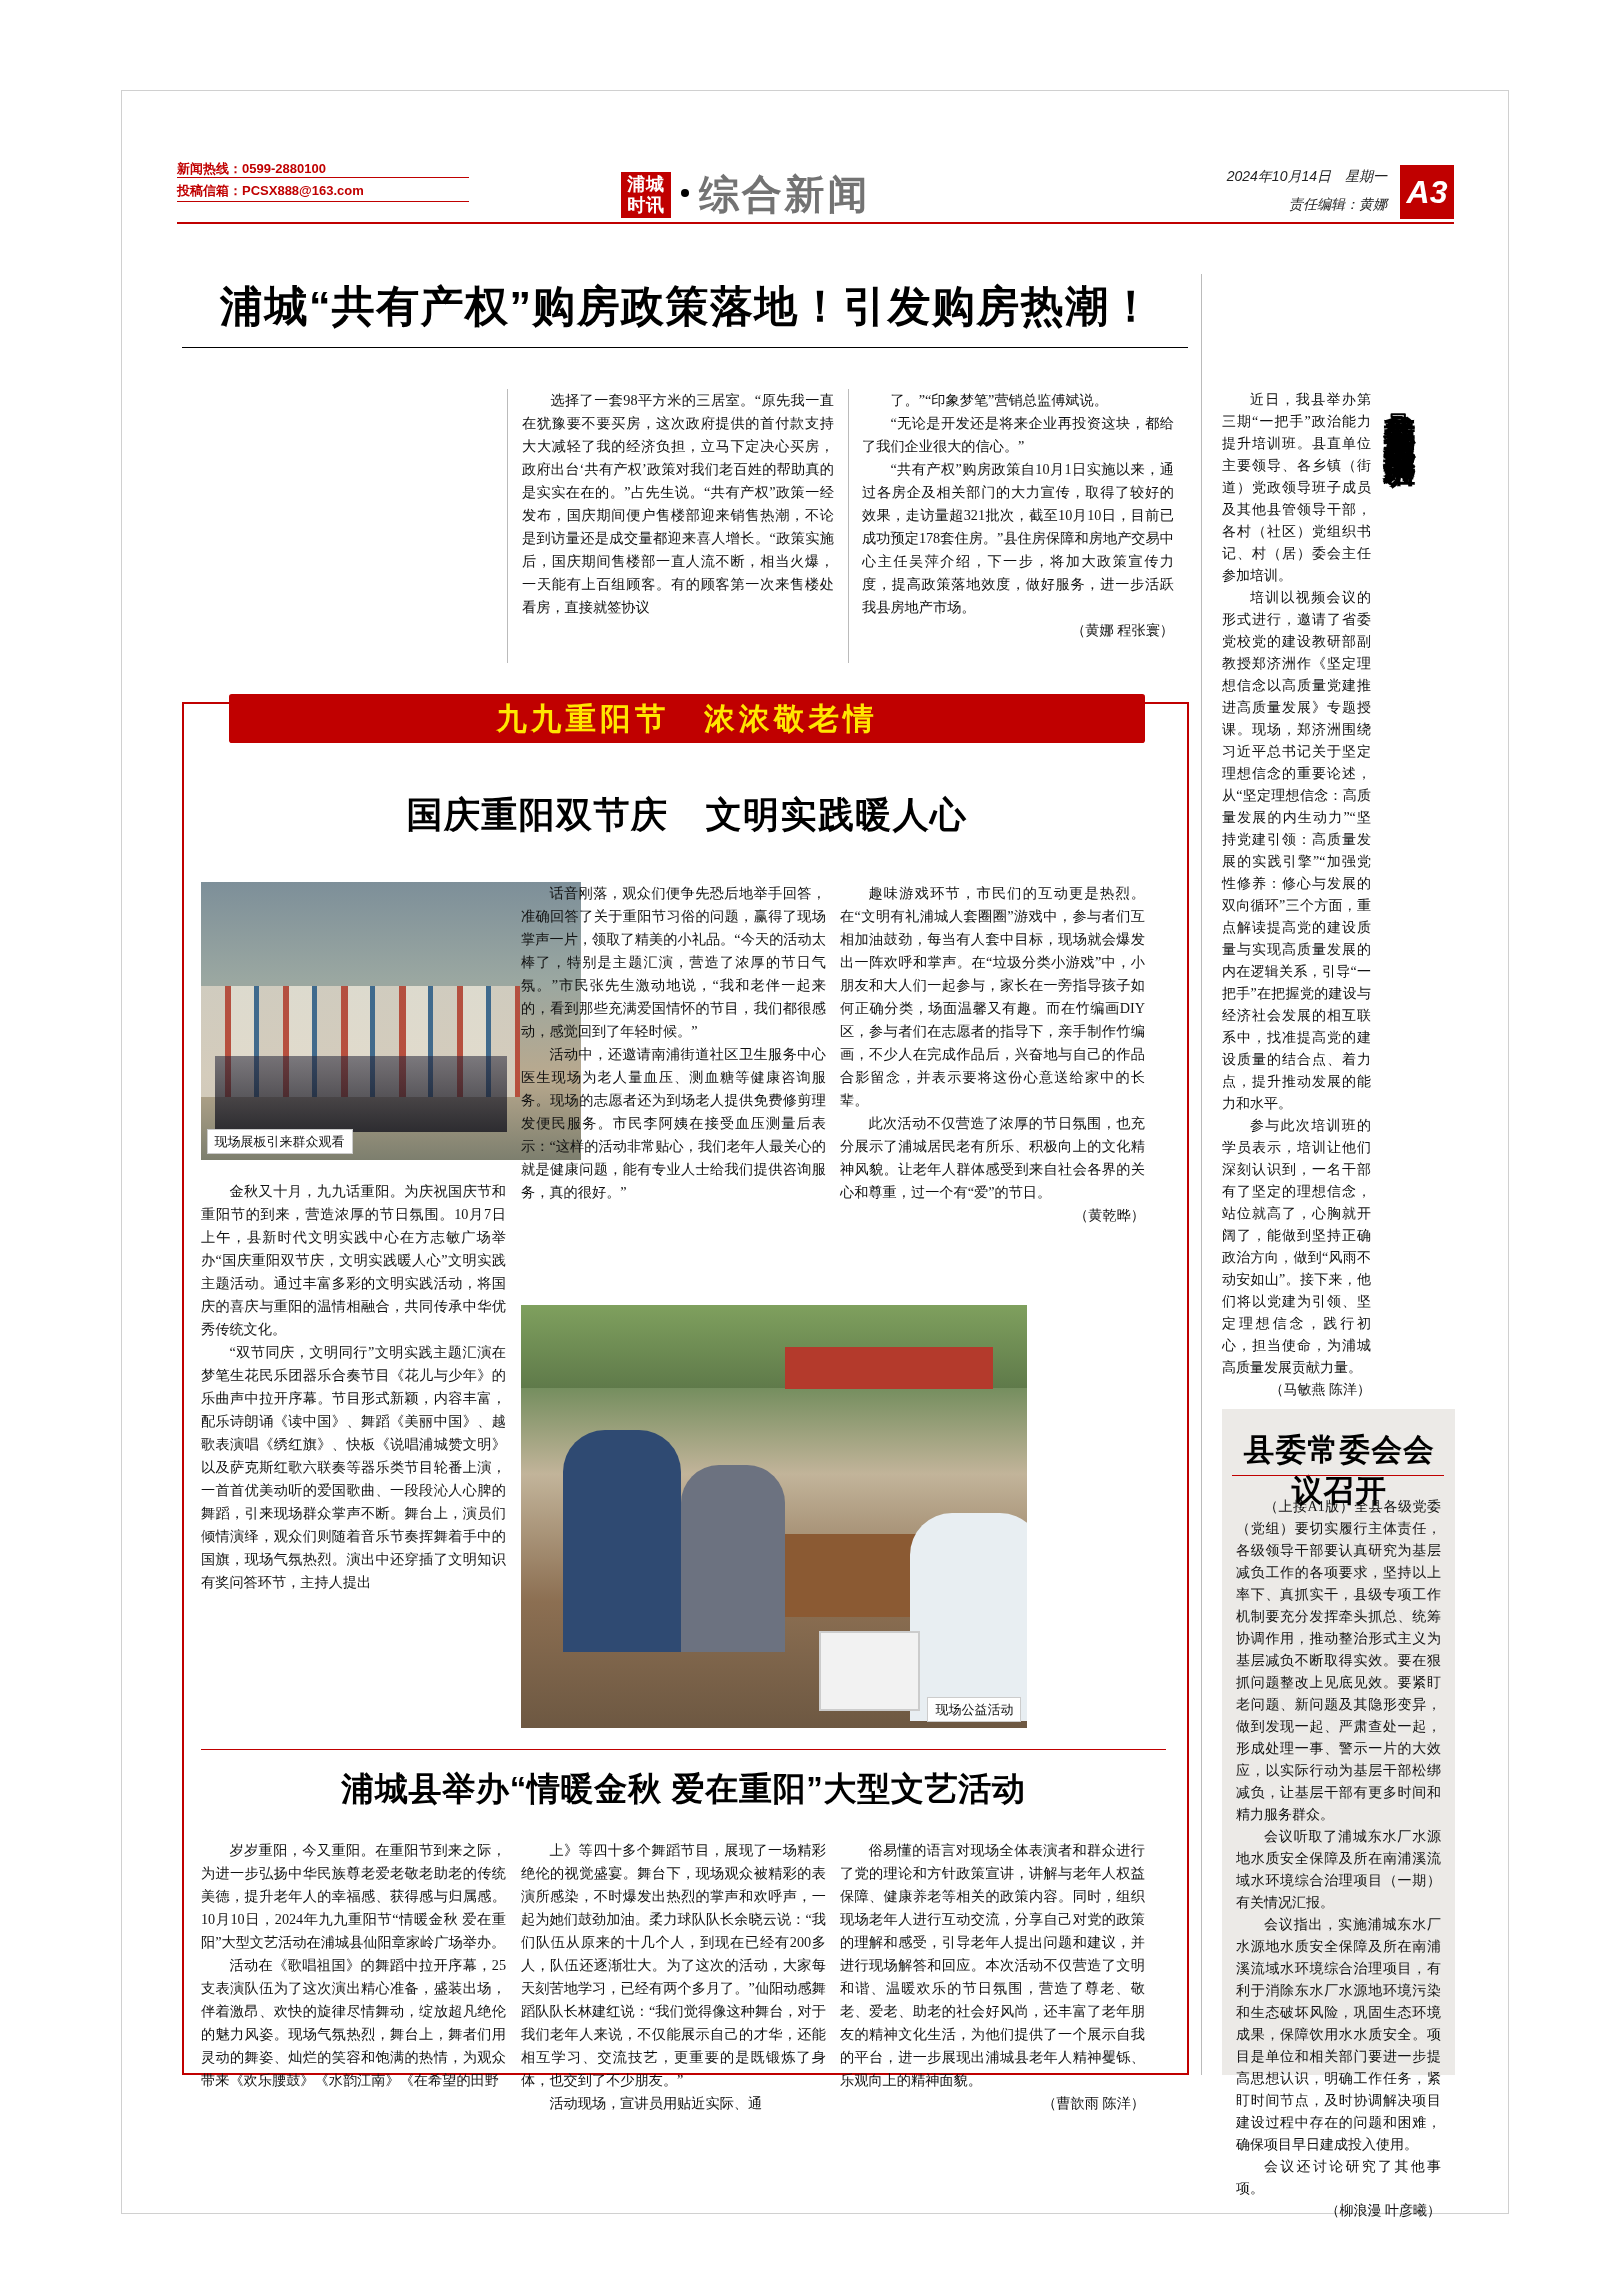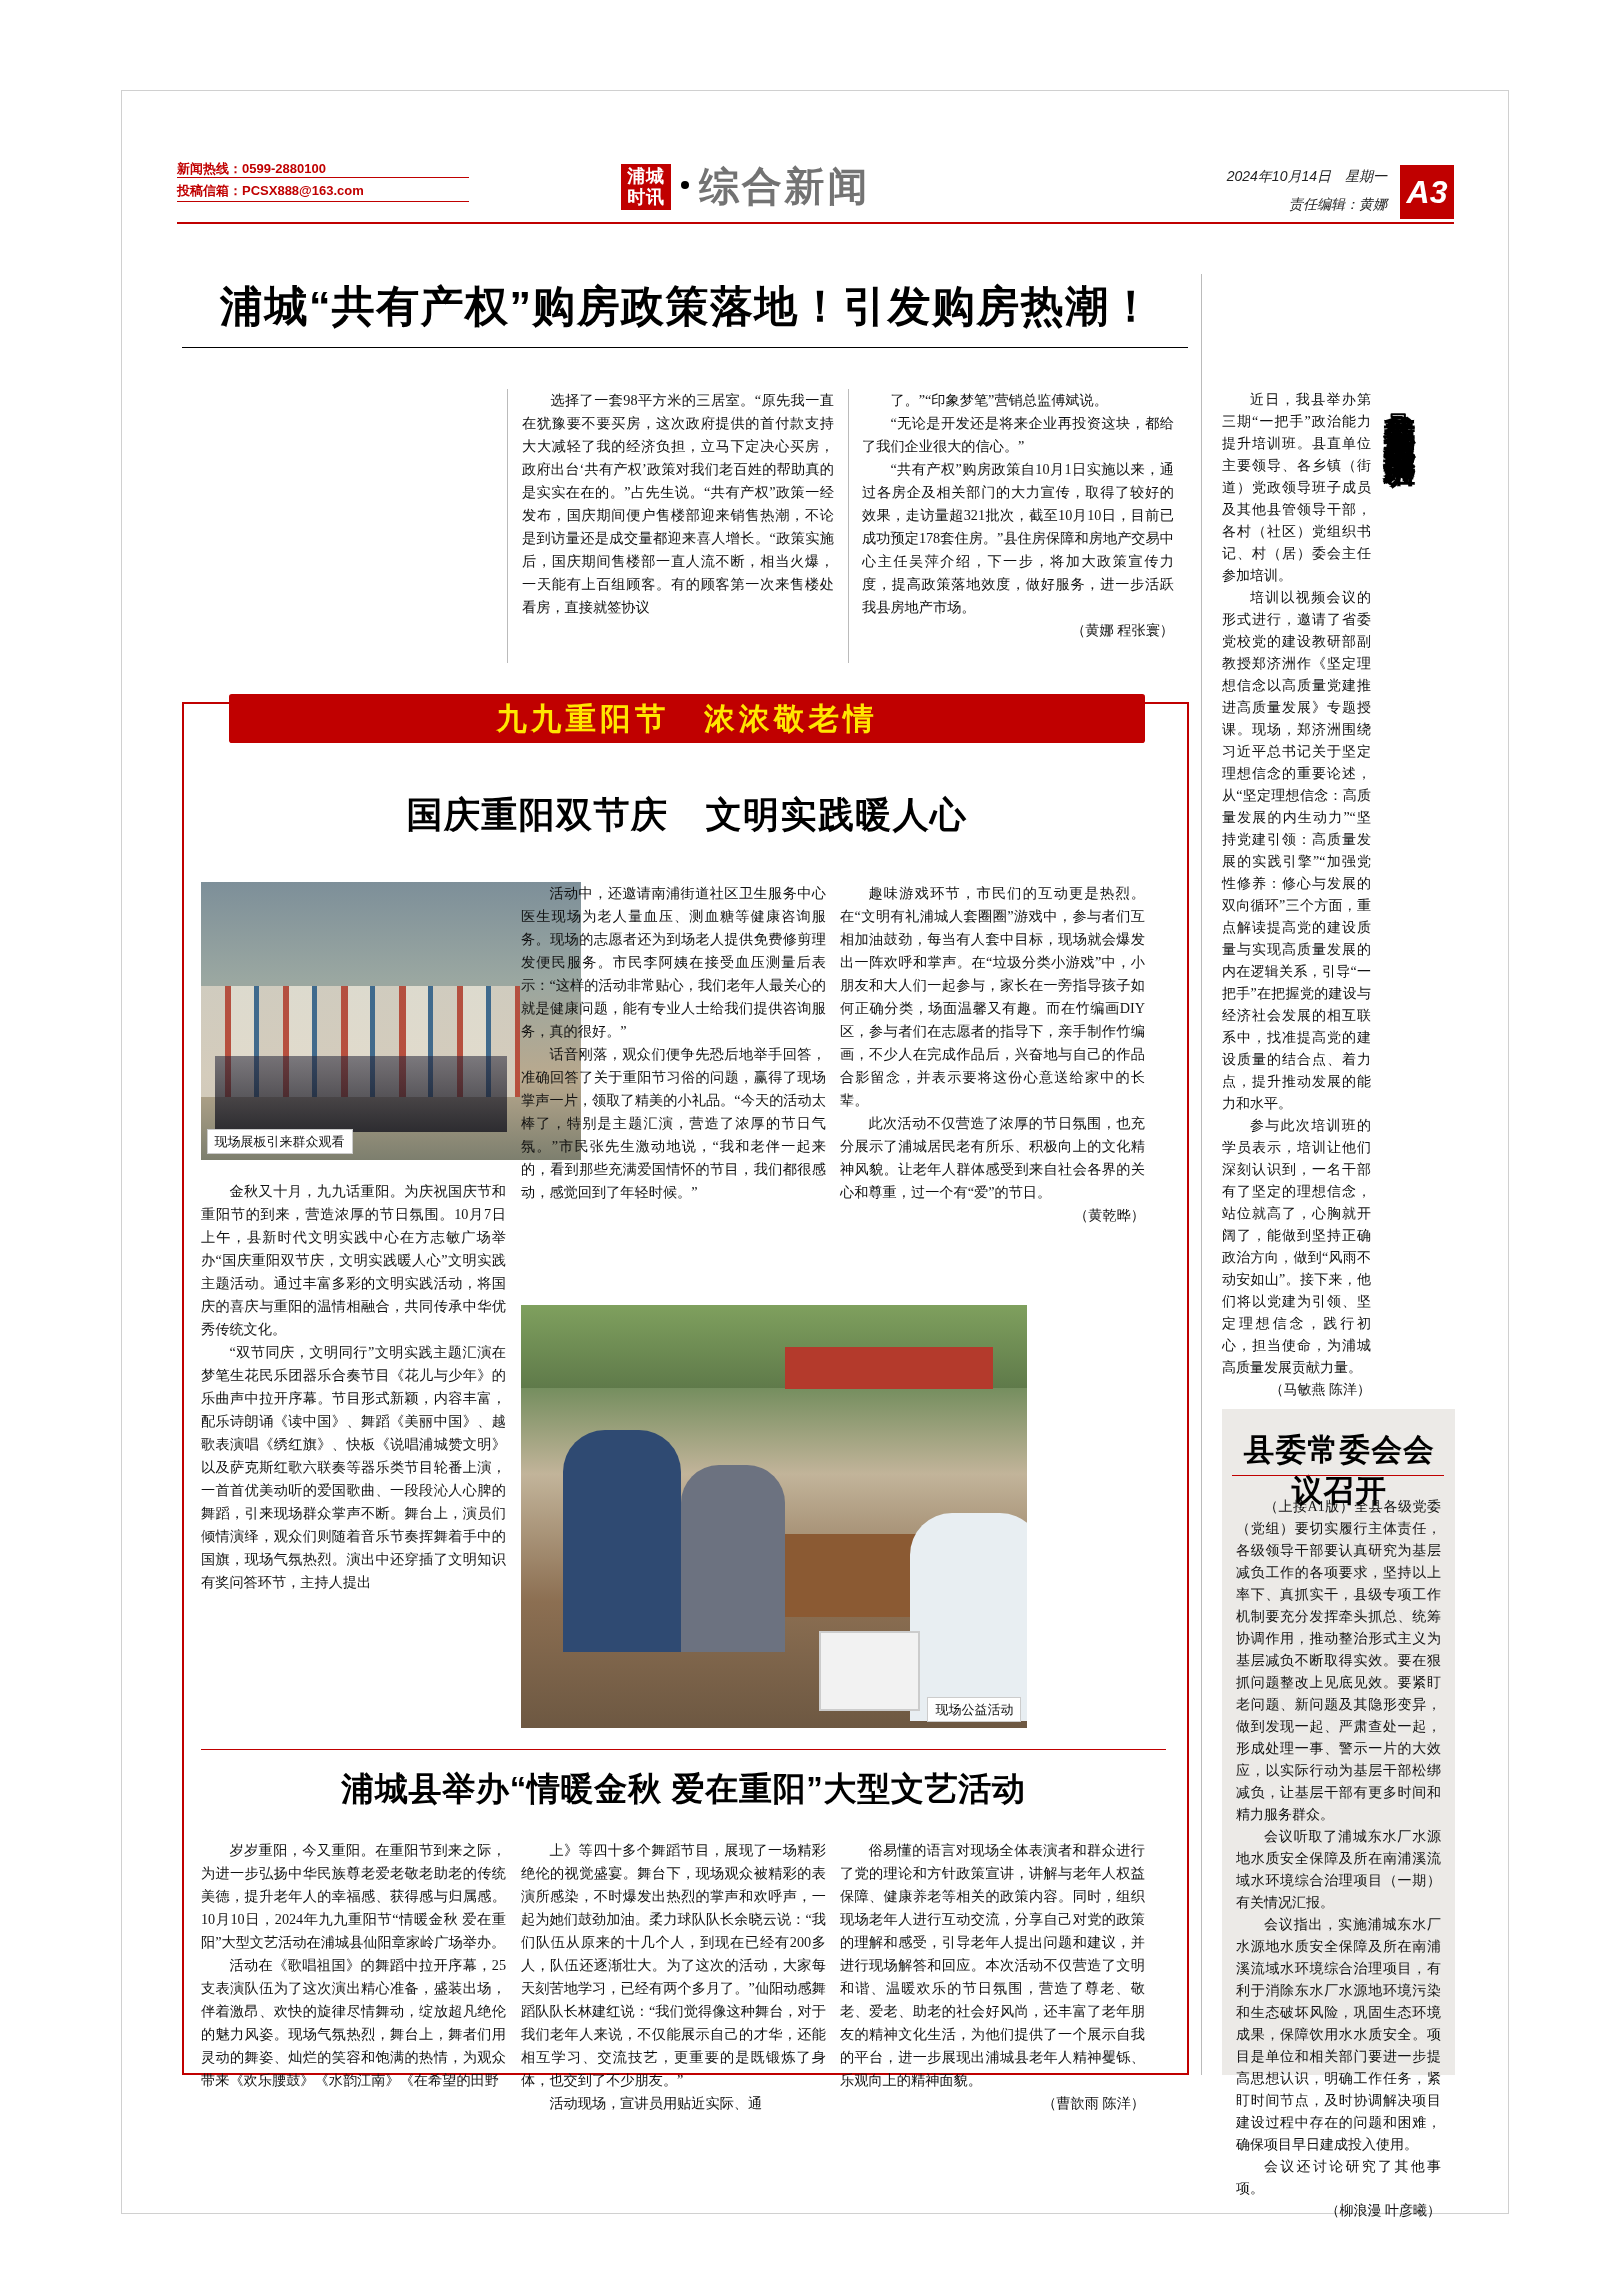--- a/index.html
+++ b/index.html
@@ -57,21 +57,21 @@
     width: 292px;
     height: 1.4px;
     background: #c00000;
   }
   .mh-ul1 { top: 23px; }
   .mh-ul2 { top: 47px; }
 
   .mast-center {
     position: absolute;
     left: 444px;
-    top: 4px;
+    top: 12px;
     width: 403px;
     height: 60px;
   }
   .mast-logo {
     position: absolute;
     left: 0; top: 5.6px;
     width: 50px; height: 46px;
     background: #c00000;
     color: #fff;
     font-family: "Liberation Sans", sans-serif;
@@ -336,22 +336,22 @@
     <div style="position:absolute;left:0;top:104px;width:319px;height:111px;background:repeating-linear-gradient(90deg,#d9d2c4 0 23.6px,#b8402f 23.6px 30.5px,#e8e3d6 30.5px 53px,#2e5f8a 53px 58px);opacity:0.85;"></div>
     <div style="position:absolute;left:14px;top:174px;width:292px;height:76px;background:linear-gradient(180deg,rgba(40,40,60,0.55),rgba(20,20,30,0.8));"></div>
     <div class="cap">现场展板引来群众观看</div>
   </div>
 
   <div class="col" style="left:201px; top:1180px; width:305px;">
     <p>金秋又十月，九九话重阳。为庆祝国庆节和重阳节的到来，营造浓厚的节日氛围。10月7日上午，县新时代文明实践中心在方志敏广场举办“国庆重阳双节庆，文明实践暖人心”文明实践主题活动。通过丰富多彩的文明实践活动，将国庆的喜庆与重阳的温情相融合，共同传承中华优秀传统文化。</p>
     <p>“双节同庆，文明同行”文明实践主题汇演在梦笔生花民乐团器乐合奏节目《花儿与少年》的乐曲声中拉开序幕。节目形式新颖，内容丰富，配乐诗朗诵《读中国》、舞蹈《美丽中国》、越歌表演唱《绣红旗》、快板《说唱浦城赞文明》以及萨克斯红歌六联奏等器乐类节目轮番上演，一首首优美动听的爱国歌曲、一段段沁人心脾的舞蹈，引来现场群众掌声不断。舞台上，演员们倾情演绎，观众们则随着音乐节奏挥舞着手中的国旗，现场气氛热烈。演出中还穿插了文明知识有奖问答环节，主持人提出</p>
   </div>
   <div class="col" style="left:521px; top:882px; width:305px;">
+    <p>话音刚落，观众们便争先恐后地举手回答，准确回答了关于重阳节习俗的问题，赢得了现场掌声一片，领取了精美的小礼品。“今天的活动太棒了，特别是主题汇演，营造了浓厚的节日气氛。”市民张先生激动地说，“我和老伴一起来的，看到那些充满爱国情怀的节目，我们都很感动，感觉回到了年轻时候。”</p>
     <p>活动中，还邀请南浦街道社区卫生服务中心医生现场为老人量血压、测血糖等健康咨询服务。现场的志愿者还为到场老人提供免费修剪理发便民服务。市民李阿姨在接受血压测量后表示：“这样的活动非常贴心，我们老年人最关心的就是健康问题，能有专业人士给我们提供咨询服务，真的很好。”</p>
-    <p>话音刚落，观众们便争先恐后地举手回答，准确回答了关于重阳节习俗的问题，赢得了现场掌声一片，领取了精美的小礼品。“今天的活动太棒了，特别是主题汇演，营造了浓厚的节日气氛。”市民张先生激动地说，“我和老伴一起来的，看到那些充满爱国情怀的节目，我们都很感动，感觉回到了年轻时候。”</p>
   </div>
   <div class="col" style="left:840px; top:882px; width:305px;">
     <p>趣味游戏环节，市民们的互动更是热烈。在“文明有礼浦城人套圈圈”游戏中，参与者们互相加油鼓劲，每当有人套中目标，现场就会爆发出一阵欢呼和掌声。在“垃圾分类小游戏”中，小朋友和大人们一起参与，家长在一旁指导孩子如何正确分类，场面温馨又有趣。而在竹编画DIY区，参与者们在志愿者的指导下，亲手制作竹编画，不少人在完成作品后，兴奋地与自己的作品合影留念，并表示要将这份心意送给家中的长辈。</p>
     <p>此次活动不仅营造了浓厚的节日氛围，也充分展示了浦城居民老有所乐、积极向上的文化精神风貌。让老年人群体感受到来自社会各界的关心和尊重，过一个有“爱”的节日。</p>
     <p style="text-align:right; text-indent:0;">（黄乾晔）</p>
   </div>
 
   <div class="photo" style="left:521px; top:1305px; width:506px; height:423px; background:linear-gradient(180deg,#8fae6e 0%,#6f8b5a 18%,#c2b49a 40%,#8c6f52 70%,#6d5842 100%);">
     <div style="position:absolute;left:0;top:0;width:625px;height:83px;background:linear-gradient(180deg,#7fa05e,#5f7a4a);"></div>
     <div style="position:absolute;left:264px;top:42px;width:208px;height:42px;background:#b43a2c;"></div>

